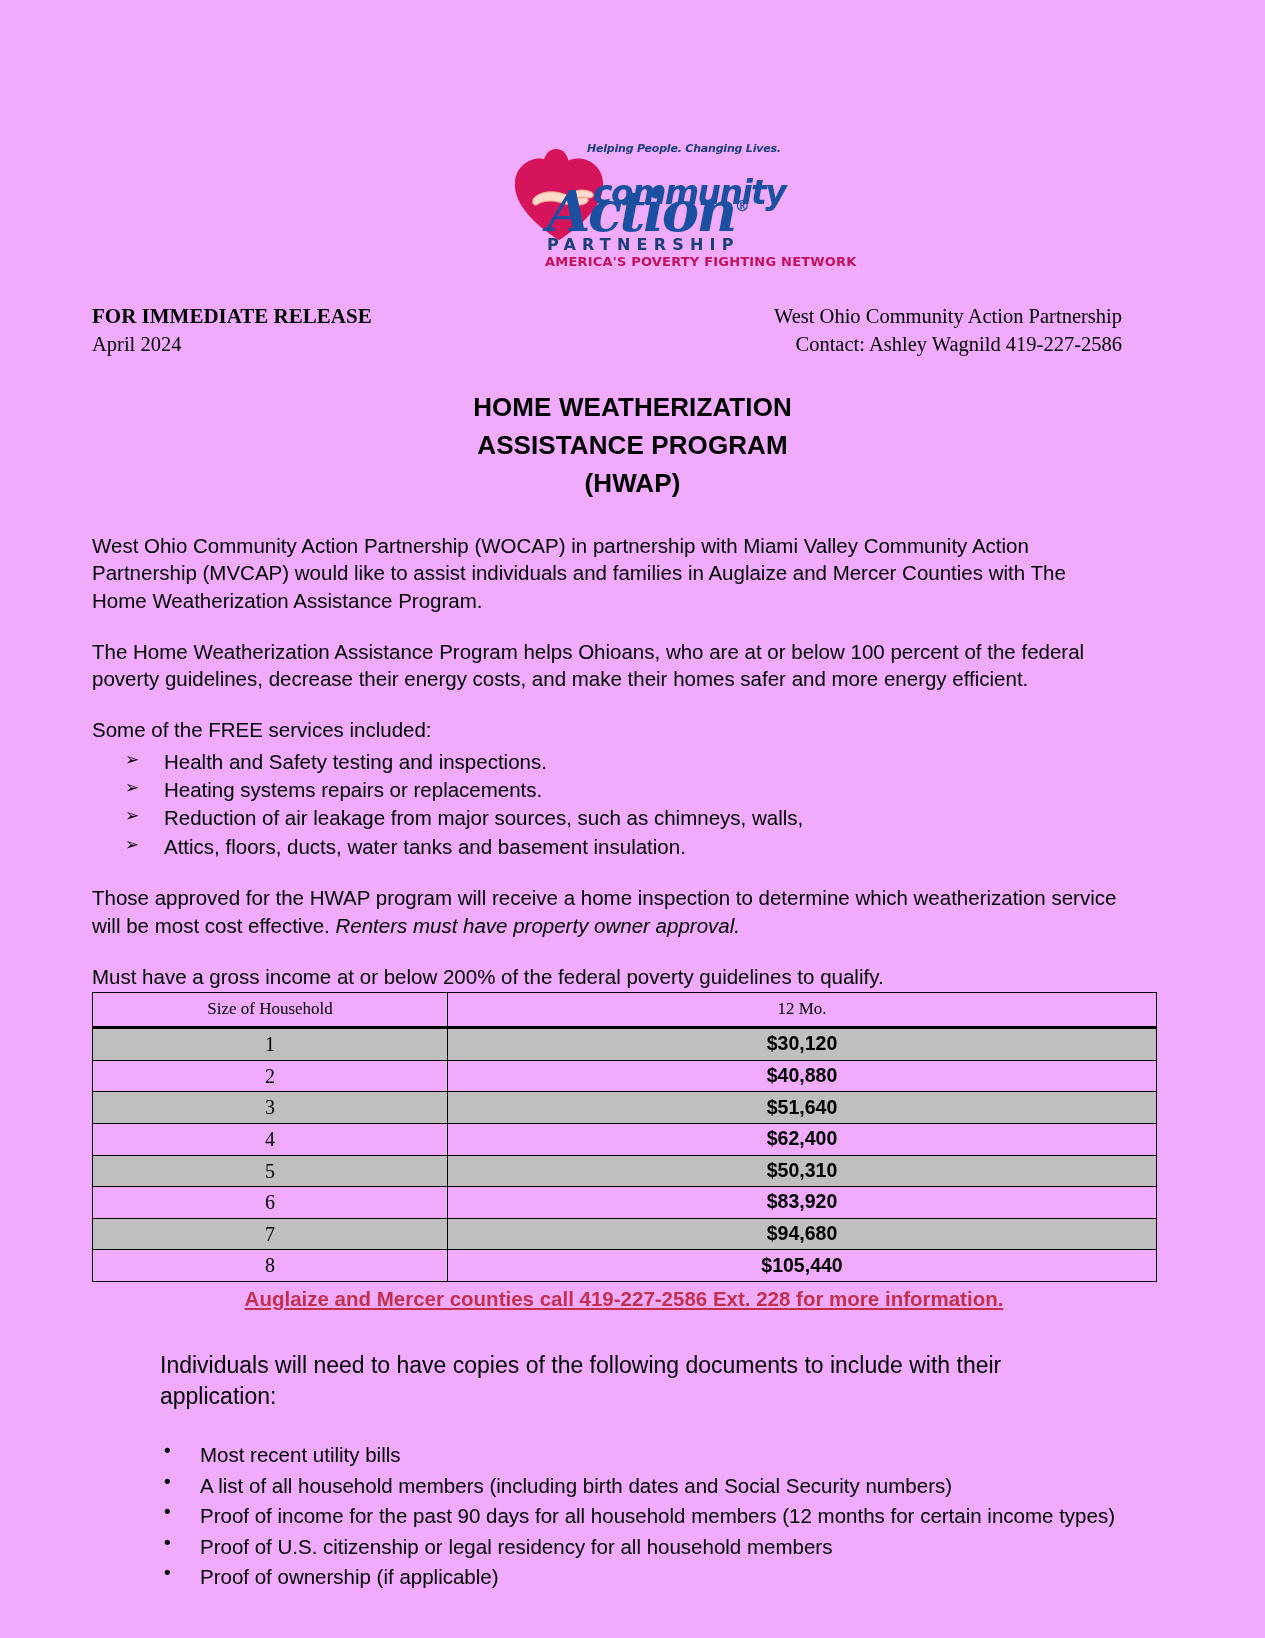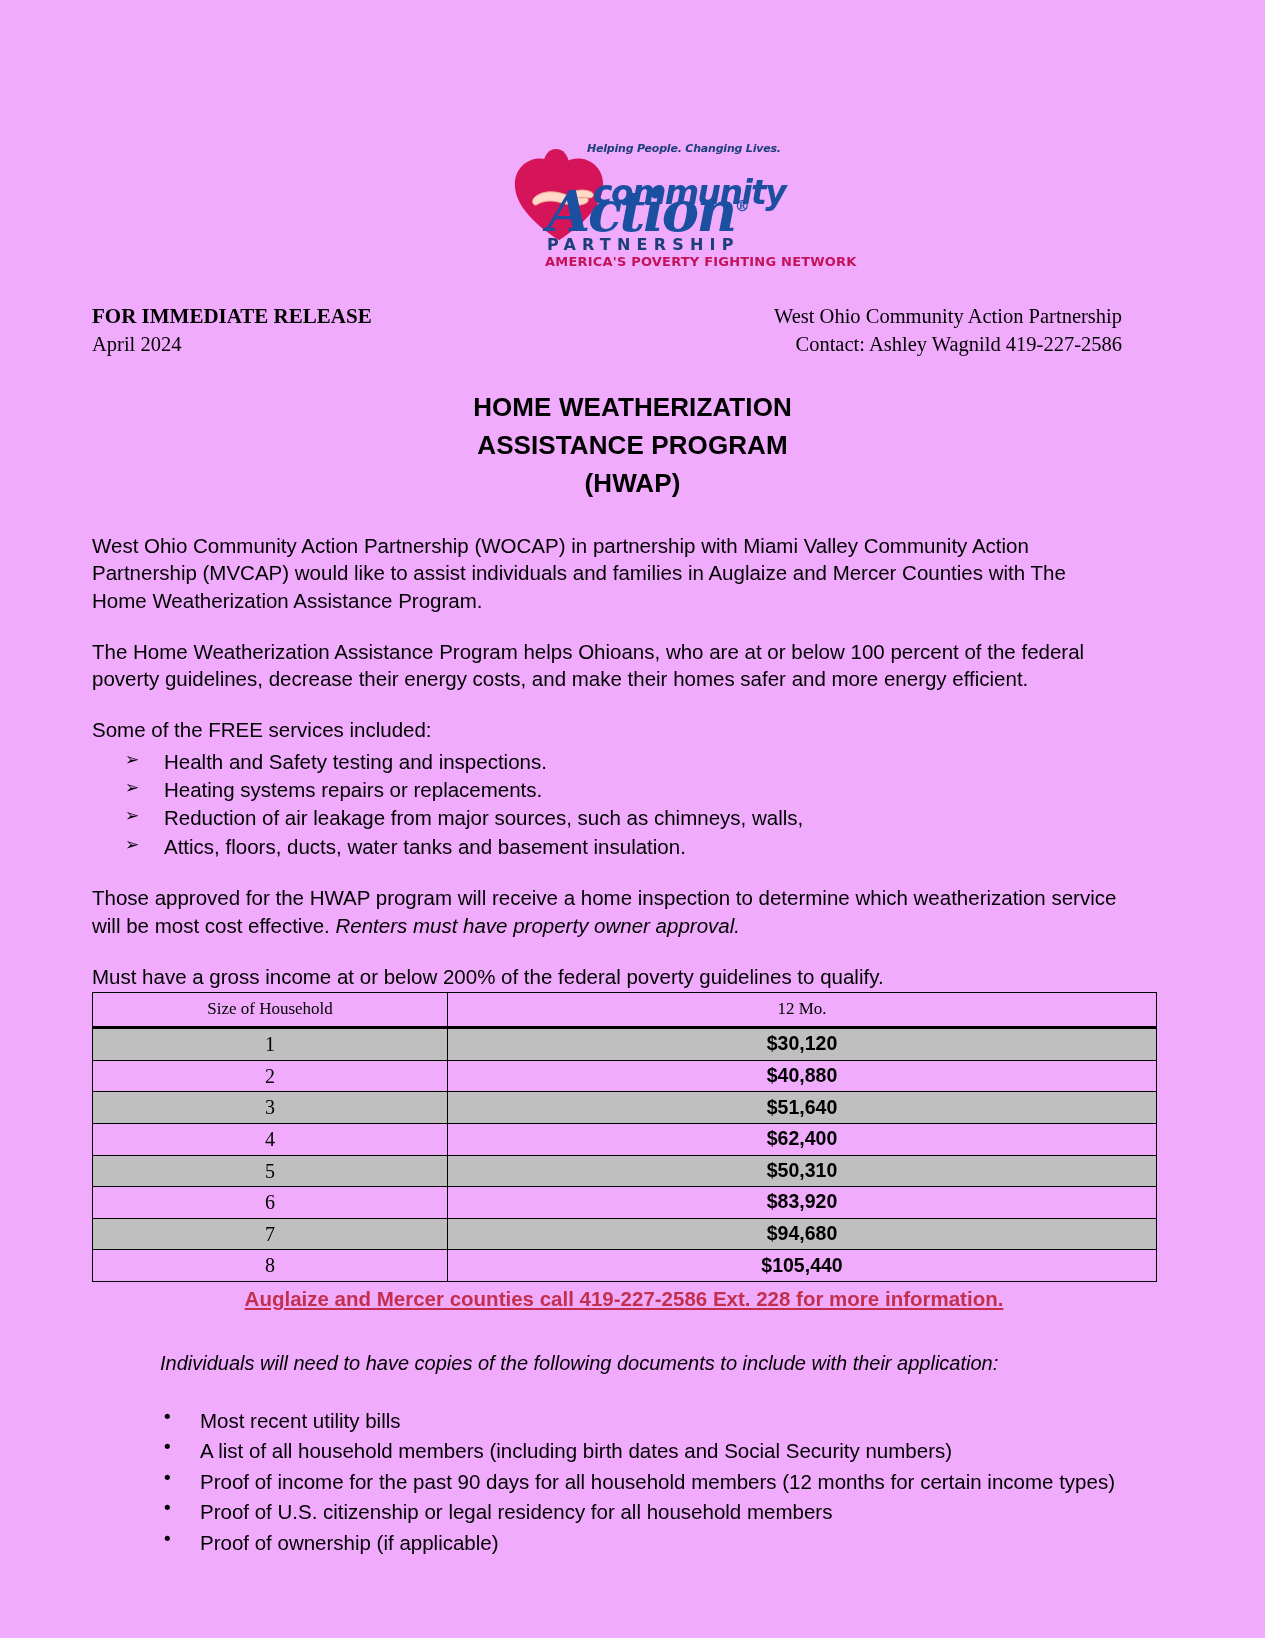--- a/index.html
+++ b/index.html
@@ -236,22 +236,21 @@
     font-family: "Liberation Sans", sans-serif;
     font-size: 20.5px;
     text-decoration: underline;
     margin: 3px 0 0 0;
     width: 1064px;
     font-weight: bold;
   }
 
   .docs-intro {
     margin: 38px 0 0 68px;
-    font-size: 20px;
-    font-style: italic;
+    font-size: 23px;
   }
   ul.dot-list {
     list-style: none;
     margin: 30px 0 0 0;
     padding: 0;
   }
   ul.dot-list li {
     position: relative;
     padding-left: 108px;
     line-height: 1.34;

